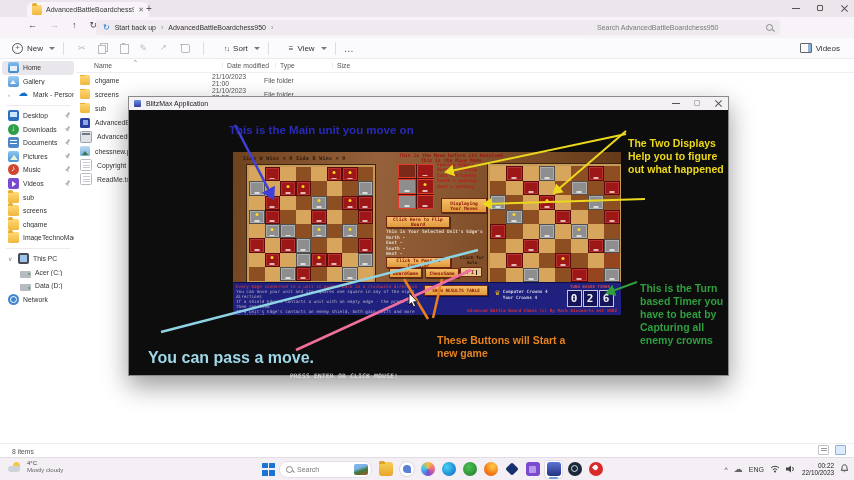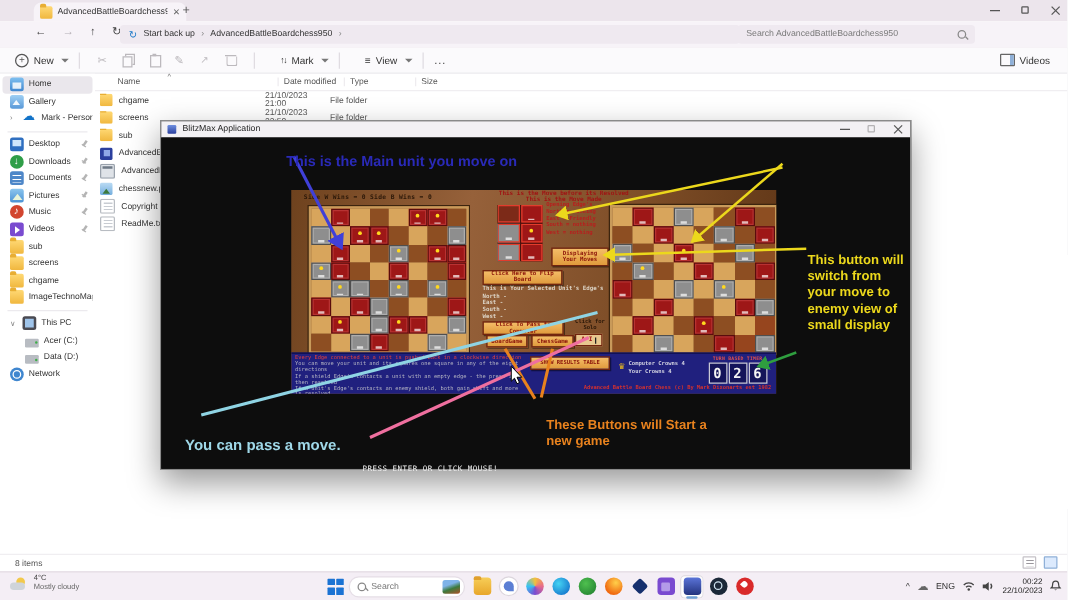--- a/index.html
+++ b/index.html
@@ -147,21 +147,21 @@
 .timerlbl{font:bold 3.8px "DejaVu Sans Mono",monospace;color:#e05050;text-align:center;letter-spacing:.2px}
 .digits{display:flex;gap:1px;justify-content:center;margin-top:1px}
 .digit{width:13px;height:15px;background:#14145a;border:1px solid #c8c8d8;color:#f4f4f4;font:bold 11px "DejaVu Sans Mono",monospace;display:flex;align-items:center;justify-content:center}
 .credit{position:absolute;right:4px;top:25px;width:240px;text-align:right;font:bold 4.3px "DejaVu Sans Mono",monospace;color:#d03030}
 .ann{position:absolute;font-weight:bold;white-space:pre-line}
 .ann-main{left:100px;top:14px;font-size:11.5px;color:#2a2ab8}
 .ann-two{left:499px;top:27px;font-size:10.5px;color:#ecd81c;line-height:13px}
 .ann-switch{left:517px;top:92px;font-size:10.5px;color:#ecd81c;line-height:13px}
 .ann-timer{left:511px;top:172px;font-size:10.5px;color:#2f9e3f;line-height:13px}
 .ann-buttons{left:308px;top:224px;font-size:10.5px;color:#e8821e;line-height:13px}
-.ann-pass{left:19px;top:239px;font-size:12px;color:#9fd8e8}
+.ann-pass{left:19px;top:239px;font-size:16px;color:#9fd8e8}
 .ann-solo{left:159px;top:242px;font-size:10.5px;color:#ef6f9f;line-height:13px}
 .pressenter{position:absolute;left:161px;top:262px;font:6px "DejaVu Sans Mono",monospace;color:#efefef;letter-spacing:.4px}
 .annsvg{position:absolute;inset:0;pointer-events:none}
 .cursor{position:absolute;left:279px;top:183px}
 
 .taskbar{position:absolute;left:0;bottom:0;width:854px;height:22px;background:#f4eef5;border-top:1px solid #e3dce4}
 .weather{position:absolute;left:8px;top:2px;display:flex;gap:4px;align-items:center}
 .wi{width:15px;height:12px;position:relative}
 .wi::before{content:"";position:absolute;left:5px;top:1px;width:7px;height:7px;border-radius:50%;background:#f2c94c}
 .wi::after{content:"";position:absolute;left:0;bottom:1px;width:12px;height:6px;border-radius:4px;background:#cfd4da}
@@ -244,21 +244,21 @@
       <div class="tbdiv"></div>
       <span class="gico">✂</span>
       <span class="ic ic-copy"></span>
       <span class="ic ic-paste"></span>
       <span class="gico">✎</span>
       <span class="ic ic-share"></span>
       <span class="ic ic-del"></span>
       <div class="tbdiv"></div>
       <div class="tb-new">
         <span style="letter-spacing:-1px;font-size:7px">↑↓</span>
-        <span>Mark</span>
+        <span>Sort</span>
           <span class="caret"></span>
       </div>
       <div class="tbdiv"></div>
       <div class="tb-new">
         <span style="font-size:8px">≡</span>
         <span>View</span>
           <span class="caret"></span>
       </div>
       <div class="tbdiv"></div>
       <span style="font-size:10px;color:#555">…</span>
@@ -701,25 +701,28 @@
         <line x1="497" y1="21" x2="425" y2="83" stroke="#ecd81c" stroke-width="2" marker-end="url(#mY)"></line>
         <line x1="516" y1="89" x2="355" y2="94" stroke="#ecd81c" stroke-width="2" marker-end="url(#mY)"></line>
         <line x1="508" y1="172" x2="478" y2="183" stroke="#2f9e3f" stroke-width="2" marker-end="url(#mG)"></line>
         <line x1="275" y1="169" x2="299" y2="209" stroke="#e8821e" stroke-width="2.5"></line>
         <line x1="313" y1="169" x2="304" y2="208" stroke="#e8821e" stroke-width="2.5"></line>
         <line x1="167" y1="240" x2="342" y2="160" stroke="#ef6f9f" stroke-width="2.5"></line>
         <line x1="32" y1="222" x2="349" y2="140" stroke="#8fd4e4" stroke-width="2.5"></line>
       </svg>
 
       <div class="ann ann-main">This is the Main unit you move on</div>
-      <div class="ann ann-switch">This button will
-switch from
-your move to
-enemy view of
-small display</div>
+      <div class="ann ann-two">The Two Displays
+Help you to figure
+out what happened</div>
+      <div class="ann ann-timer">This is the Turn
+based Timer you
+have to beat by
+Capturing all
+enemy crowns</div>
       <div class="ann ann-buttons">These Buttons will Start a
 new game</div>
       <div class="ann ann-pass">You can pass a move.</div>
       <div class="pressenter">PRESS ENTER OR CLICK MOUSE!</div>
 
       <svg class="cursor" width="11" height="15">
         <polygon points="1,0 1,12 3.6,9.6 5.6,14 7.6,13 5.6,8.8 9.4,8.8" fill="#fff" stroke="#000" stroke-width="0.8"></polygon>
       </svg>
     </div>
   </div>

